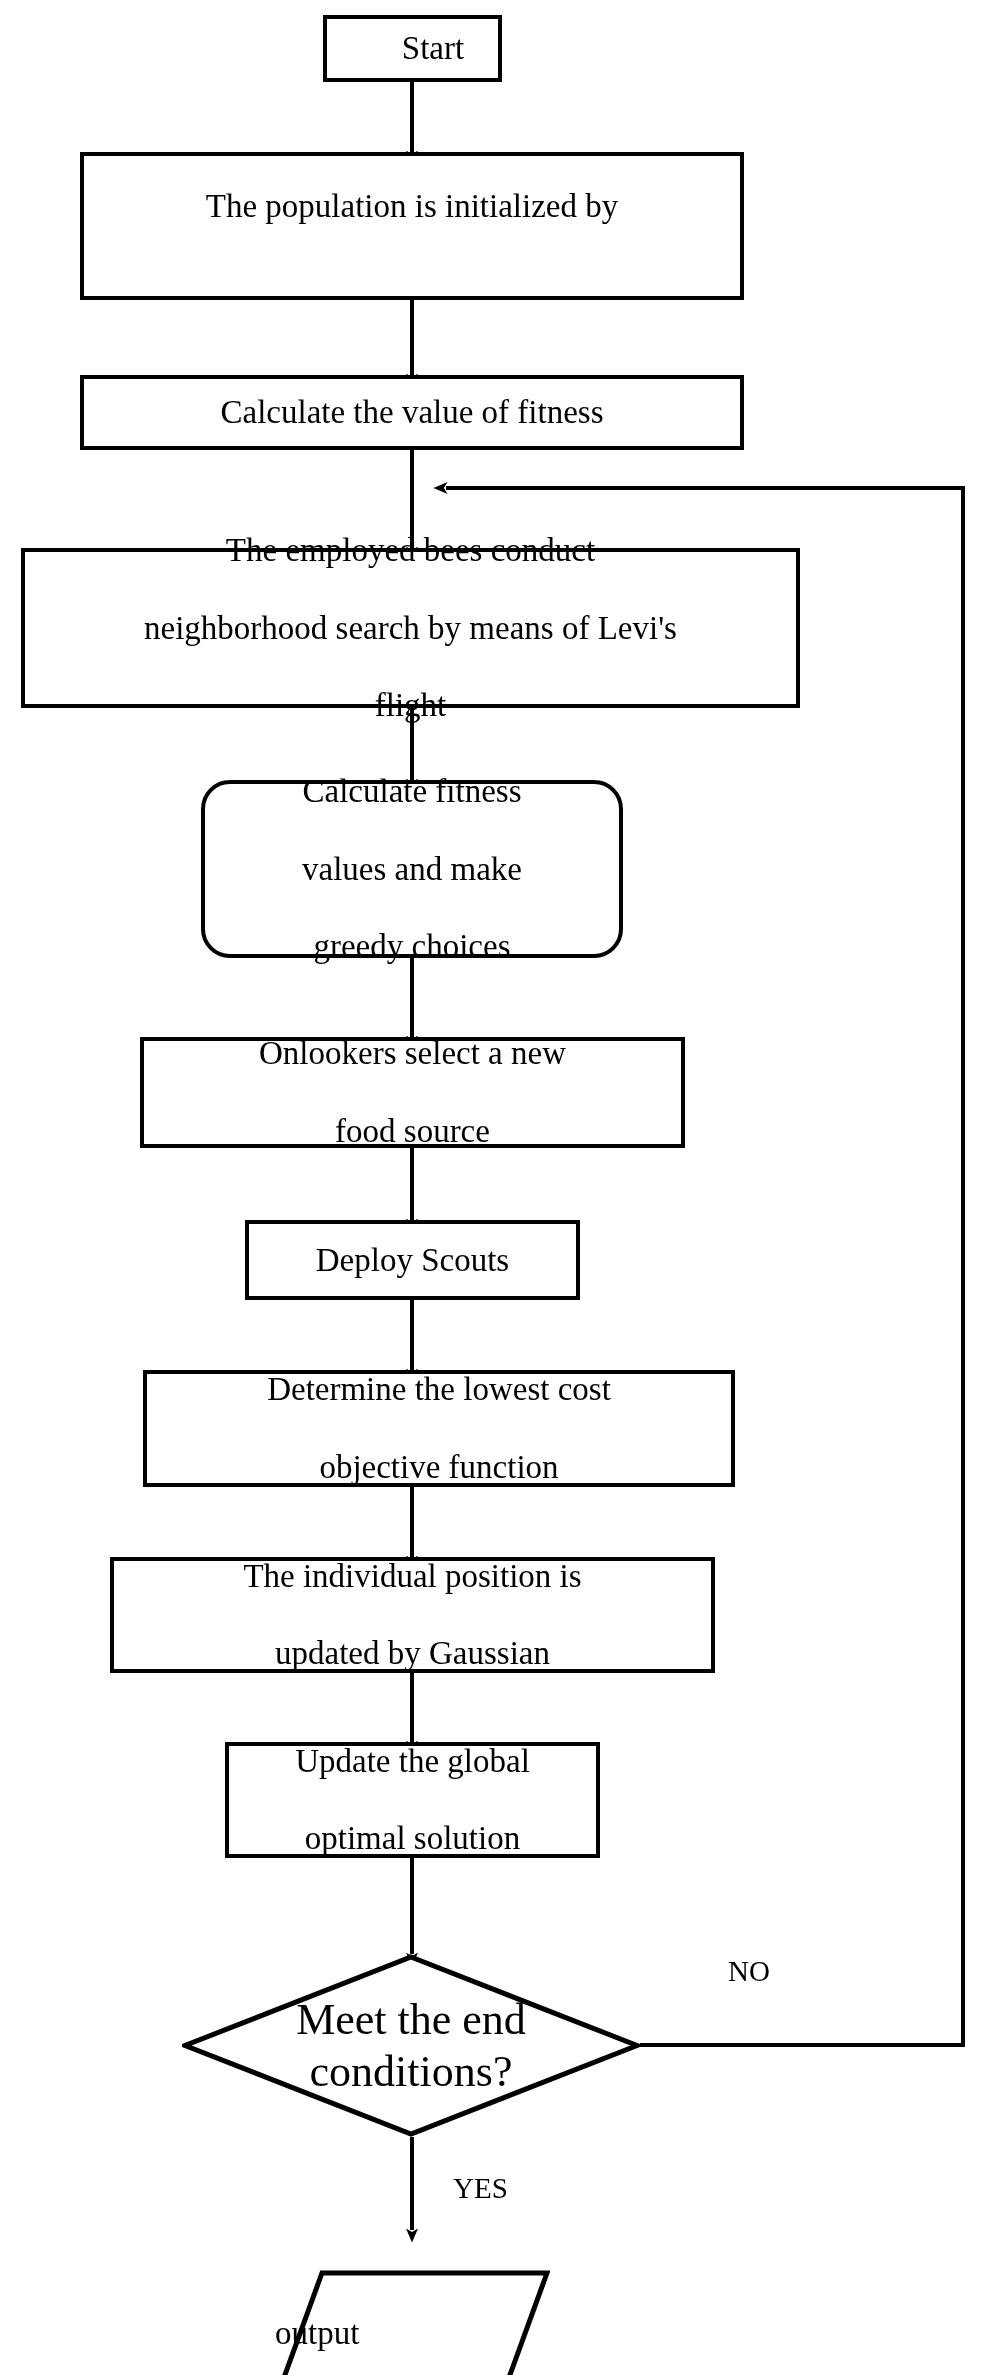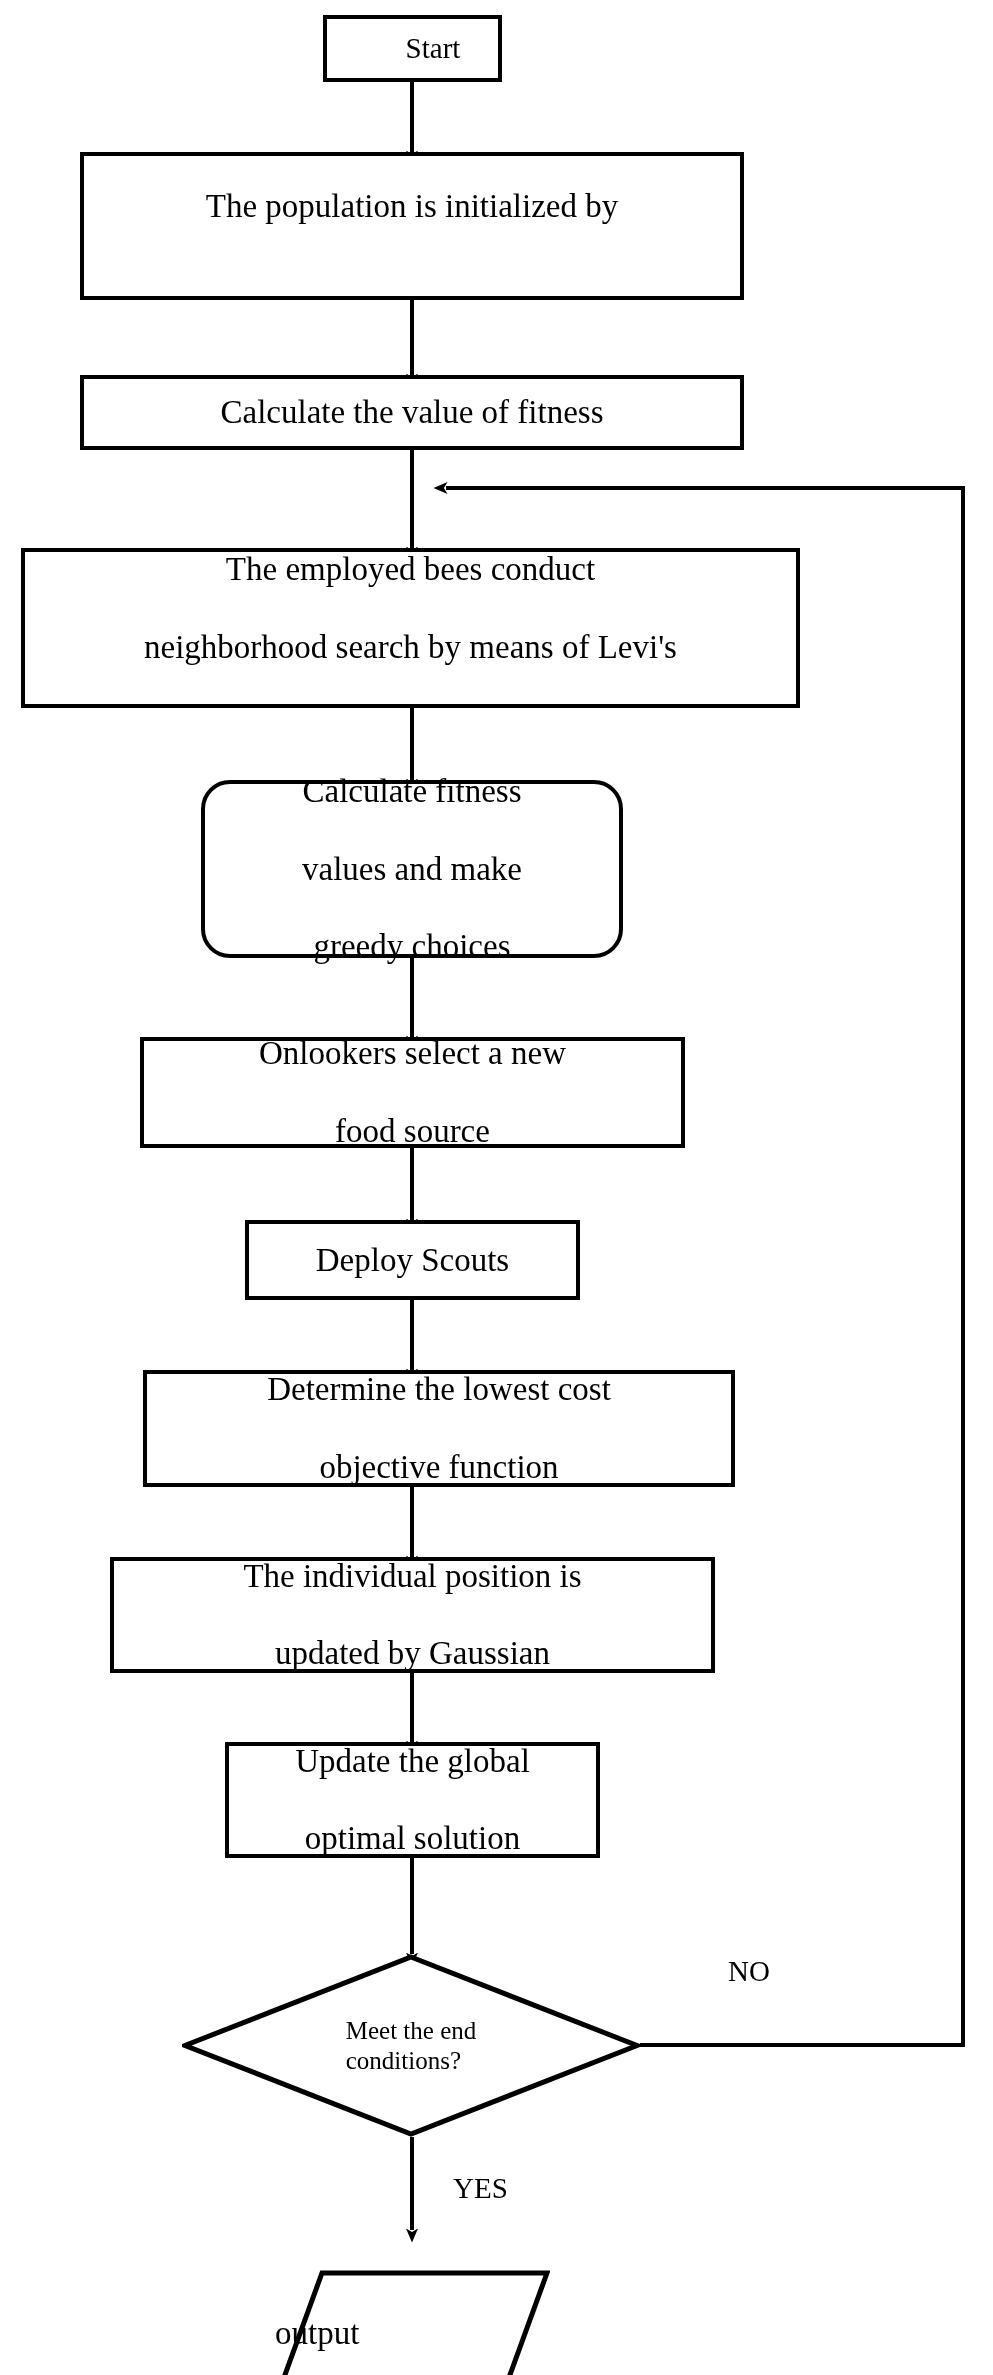--- a/index.html
+++ b/index.html
@@ -4,24 +4,24 @@
 <style>
   html,body{margin:0;padding:0;background:#ffffff;}
   body{width:993px;height:2375px;position:relative;overflow:hidden;
        font-family:"Liberation Serif","DejaVu Serif",serif;color:#000;}
   #canvas{position:absolute;left:0;top:0;width:993px;height:2375px;}
   svg.edges{position:absolute;left:0;top:0;width:993px;height:2375px;pointer-events:none;}
   .node{position:absolute;box-sizing:border-box;border:4px solid #000;background:#fff;
         display:flex;align-items:center;justify-content:center;text-align:center;
         line-height:1.18;}
   .node span{display:block;padding:0 8px;}
-  .n-start{font-size:29px;padding-left:41px;}
+  .n-start{font-size:33px;padding-left:41px;}
   .n-proc{font-size:33px;}
   .diamond{position:absolute;background:transparent;display:flex;align-items:center;
-           justify-content:center;text-align:left;font-size:25px;line-height:1.18;}
+           justify-content:center;text-align:center;font-size:44px;line-height:1.18;}
   .diamond .dlabel{position:relative;z-index:2;}
   .parallelogram{position:absolute;display:flex;align-items:center;justify-content:flex-start;
                  font-size:33px;margin-top:40px;}
   .parallelogram .plabel{position:relative;z-index:2;}
   .edge-label{position:absolute;font-size:29px;line-height:1;white-space:nowrap;}
 </style>
 </head>
 <body>
 
 <div id="canvas">
@@ -72,20 +72,21 @@
   </div>
 
   <div class="node n-proc" style="left:80px;top:375px;width:664px;height:75px;">
     <span>Calculate the value of fitness</span>
   </div>
 
   <div class="node n-proc" style="left:21px;top:548px;width:779px;height:160px;">
     <span>
       <span>The employed bees conduct</span><br>
       <span>neighborhood search by means of Levi's</span><br>
+      <span>flight</span>
     </span>
   </div>
 
   <div class="node n-proc" style="left:201px;top:780px;width:422px;height:178px;border-radius:29px;">
     <span>
       <span>Calculate fitness</span><br>
       <span>values and make</span><br>
       <span>greedy choices</span>
     </span>
   </div>

